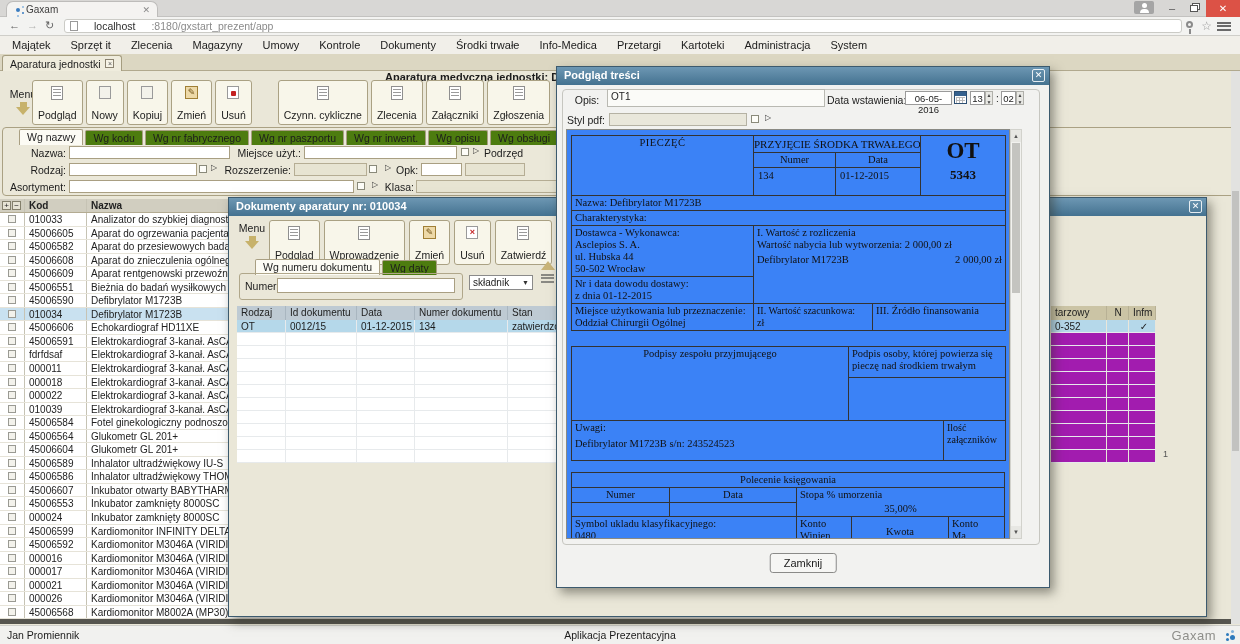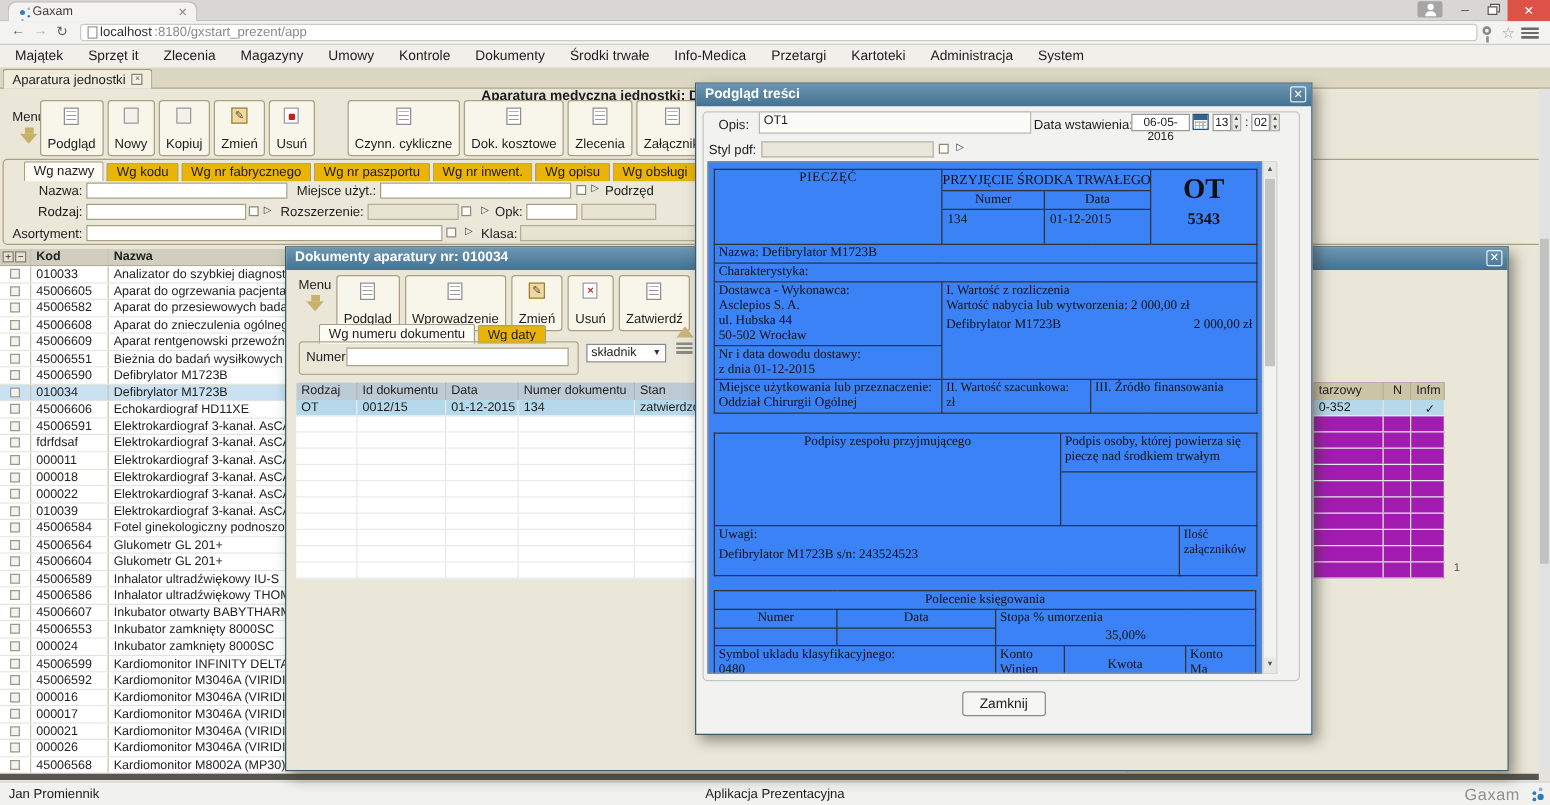--- a/index.html
+++ b/index.html
@@ -22,21 +22,21 @@
 #win-min{right:58px;width:20px;font-size:11px}
 #win-max{right:36px;width:20px}
 #win-max .restore{display:block;width:8px;height:7px;border:1px solid #555;background:#fff;box-shadow:2px -2px 0 -1px #fff,2px -2px 0 0 #555}
 #win-close{right:0;width:34px;height:17px;background:#dc5246;color:#fff;font-size:10px}
 #urlrow{position:absolute;left:0;top:17px;width:1240px;height:19px;background:#f3f3f1;border-bottom:1px solid #cfcec9}
 .navic{position:absolute;top:2px;font-size:11px;color:#5f5f5f}
 #nav-back{left:9px}
 #nav-fwd{left:27px;color:#b3b3b0}
 #nav-reload{left:45px}
 #urlbox{position:absolute;left:64px;top:2px;width:1118px;height:14px;background:#fff;border:1px solid #cbcbc6;border-radius:3px;
-  display:flex;align-items:center;gap:2px;padding:0 5px;font-size:10.5px}
+  display:flex;align-items:center;gap:16px;padding:0 5px;font-size:10.5px}
 .pageic{width:8px;height:10px;border:1px solid #9a9a9a;background:#fff}
 .host{color:#2e2e2e}.path{color:#8b8b8b}
 .pin{position:absolute;right:47px;top:4px;width:7px;height:7px;border:2px solid #8a8a8a;border-radius:50%}
 .pin::after{content:"";position:absolute;left:1px;top:6px;width:2px;height:5px;background:#8a8a8a}
 #star{position:absolute;right:28px;top:2px;font-size:12px;color:#9a9a9a}
 #ham{position:absolute;right:9px;top:5px;width:14px;height:9px;background:repeating-linear-gradient(#6a6a6a 0 2px,transparent 2px 3.5px)}
 
 
 #menubar{position:absolute;left:0;top:36px;width:1240px;height:18px;background:#f1efe9;display:flex;align-items:center;padding-left:2px}
 .mi{padding:0 10px;font-size:11px;color:#1c1c1c}
@@ -65,21 +65,21 @@
 .i-edit::before{content:"✎"}
 .i-deldot{width:12px;height:13px;border:1px solid #9a9a9a;background:#fff;position:relative}
 .i-deldot::before{content:"";position:absolute;left:3px;top:4px;width:5px;height:5px;background:#c42222;border-radius:1px}
 .i-delx{width:12px;height:13px;border:1px solid #9a9a9a;background:#fff;color:#c42222;font-size:9px;font-weight:bold;line-height:11px;text-align:center}
 .i-delx::before{content:"×"}
 
 
 #filterpanel{position:absolute;left:2px;top:127px;width:1236px;height:69px;background:#ebe8d9;border:1px solid #aaa183;border-radius:4px}
 .ftabrow{position:absolute;display:flex;gap:2px;align-items:flex-end}
 #filter-tabs{left:16px;top:1px}
-.ftab{height:15px;font-size:10.5px;padding:1px 7px 0;border:1px solid #a99f82;border-bottom:none;border-radius:2px 2px 0 0;background:#eab308}
+.ftab{height:15px;font-size:10.5px;padding:1px 7px 0;border:1px solid #a99f82;border-bottom:none;border-radius:2px 2px 0 0;background:#4d7c0f}
 .ftab.active{background:#fcfbf4;height:16px}
 .flabel{position:absolute;font-size:10.5px;text-align:right}
 .finput{position:absolute;height:13px;border:1px solid #a99f82;background:#fff}
 .finput.dis{background:#e7e4d2;border-color:#b5ad94}
 .csq{position:absolute;width:8px;height:8px;border:1px solid #8a8a7a;background:#fdfdf8}
 .ctri{position:absolute;font-size:8px;color:#3a3a3a}
 .ctri::before{content:"▷"}
 
 
 #maintable{position:absolute;left:0;top:199px;width:900px;background:#fff;font-size:10px;z-index:1}
@@ -276,24 +276,20 @@
       <div class="tbtn">
         <span class="i-deldot ticon"></span>
         <span class="tlbl">Usuń</span>
       </div>
       <div class="tbtn">
         <span class="i-doc ticon"></span>
         <span class="tlbl">Czynn. cykliczne</span>
       </div>
       <div class="tbtn">
         <span class="i-doc ticon"></span>
-        <span class="tlbl">Dok. kosztowe</span>
-      </div>
-      <div class="tbtn">
-        <span class="i-doc ticon"></span>
         <span class="tlbl">Zlecenia</span>
       </div>
       <div class="tbtn">
         <span class="i-doc ticon"></span>
         <span class="tlbl">Załączniki</span>
       </div>
       <div class="tbtn">
         <span class="i-doc ticon"></span>
         <span class="tlbl">Zgłoszenia</span>
       </div>

